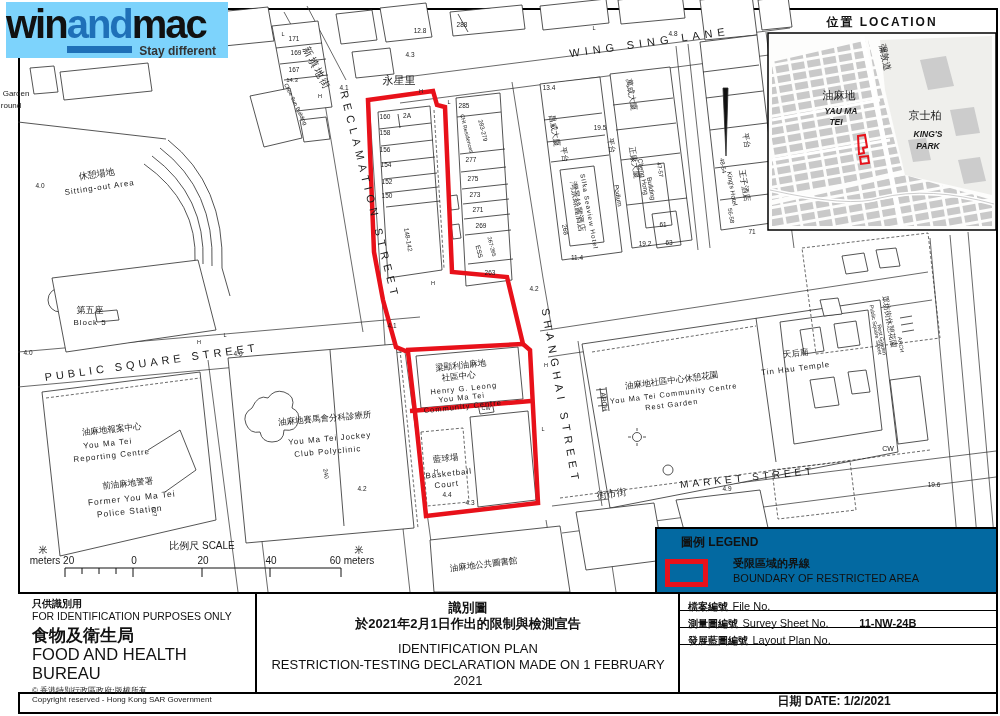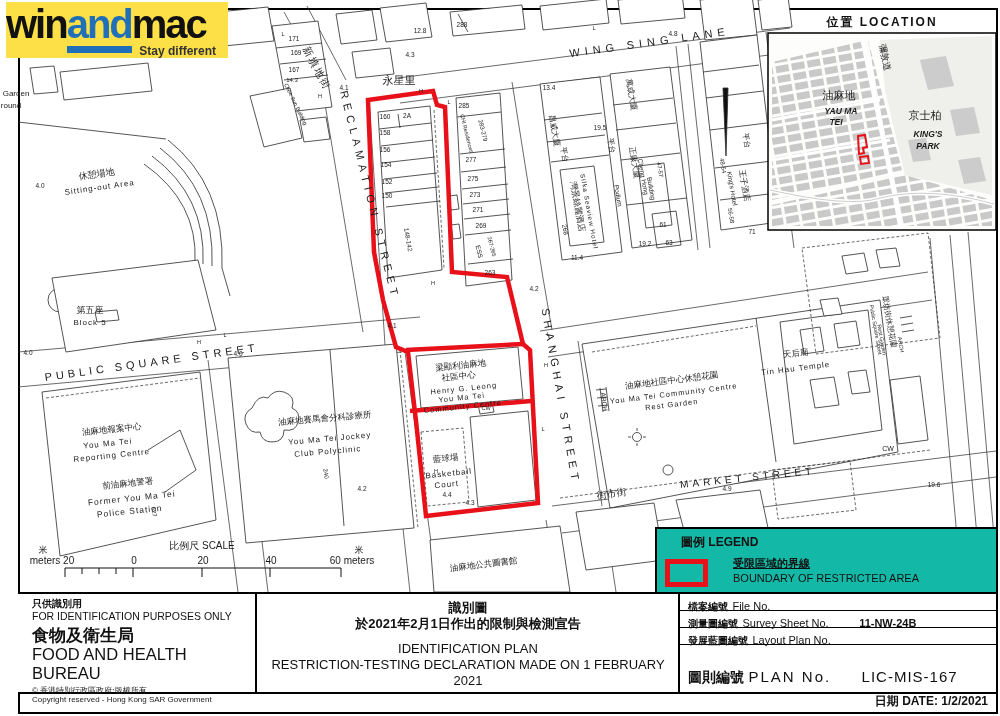--- a/index.html
+++ b/index.html
@@ -3,32 +3,32 @@
 <meta charset="utf-8">
 <style>
   html,body{margin:0;padding:0;background:#fff;}
   .page{position:relative;width:1000px;height:716px;background:#fff;overflow:hidden;
         font-family:"Liberation Sans","DejaVu Sans",sans-serif;color:#111;}
   .abs{position:absolute;}
   svg text{fill:#1a1a1a;text-anchor:middle;font-family:"Liberation Sans","DejaVu Sans",sans-serif;}
   
   .frame{left:18px;top:8px;width:976px;height:702px;border:2px solid #000;}
   
-  .logo{left:6px;top:2px;width:222px;height:56px;background:#fde047;z-index:30;}
+  .logo{left:6px;top:2px;width:222px;height:56px;background:#7dd3fc;z-index:30;}
   .logo .row{font-weight:bold;font-size:40px;letter-spacing:-2px;line-height:44px;}
   .logo .blue{color:#1f70b8;border-bottom:7px solid #1f70b8;}
   .logo .tag{position:absolute;right:12px;top:42px;font-size:12px;font-weight:bold;color:#333;letter-spacing:0;}
   
   .inset-title{left:768px;top:14px;width:228px;text-align:center;font-size:12px;font-weight:bold;
                letter-spacing:2px;z-index:22;}
   
-  .legend{left:655px;top:527px;width:339px;height:63px;border:2px solid #000;background:#14b8a6;z-index:20;}
+  .legend{left:655px;top:527px;width:339px;height:63px;border:2px solid #000;background:#0369a1;z-index:20;}
   .legend .hd{position:absolute;left:24px;top:5px;font-size:12px;font-weight:bold;}
   .legend .sw{position:absolute;left:8px;top:30px;width:33px;height:18px;border:5px solid #e8111a;}
-  .legend .t1{position:absolute;left:76px;top:27px;font-size:11px;font-weight:bold;text-decoration:underline;}
+  .legend .t1{position:absolute;left:76px;top:27px;font-size:11px;font-weight:bold;}
   .legend .t2{position:absolute;left:76px;top:43px;font-size:11px;}
   
   .tb{left:18px;top:592px;width:978px;height:98px;border-top:2px solid #000;border-bottom:2px solid #000;
       background:#fff;z-index:20;}
   .tb .v1{position:absolute;left:237px;top:0;width:0;height:98px;border-left:2px solid #000;}
   .tb .v2{position:absolute;left:660px;top:0;width:0;height:98px;border-left:2px solid #000;}
   .tb-left{position:absolute;left:14px;top:4px;width:220px;}
   .tb-left .s1{font-size:10px;font-weight:bold;line-height:12px;}
   .tb-left .s2{font-size:10.5px;line-height:12px;}
   .tb-left .org1{font-size:17px;font-weight:bold;margin-top:4px;line-height:19px;}
@@ -41,21 +41,21 @@
   .tb-center .c4{font-size:13px;line-height:16px;}
   .tb-right{position:absolute;left:662px;top:0;width:316px;height:98px;}
   .tb-right .row{position:absolute;left:0;width:316px;border-bottom:1px solid #000;padding:2px 0 0 8px;box-sizing:border-box;}
   .tb-right .row .zh{font-size:10px;font-weight:bold;}
   .tb-right .row .en{font-size:11px;}
   .tb-right .row .val{font-size:11px;font-weight:bold;margin-left:26px;}
   .tb-right .plan{position:absolute;left:0;top:68px;width:316px;padding:6px 0 0 8px;box-sizing:border-box;}
   .tb-right .plan .zh{font-size:14px;font-weight:bold;}
   .tb-right .plan .en{font-size:15px;letter-spacing:2px;}
   .tb-right .plan .val{font-size:15px;letter-spacing:1px;margin-left:26px;}
-  .date{left:680px;top:693px;width:308px;text-align:right;font-size:12px;font-weight:bold;z-index:21;}
+  .date{left:680px;top:693px;width:308px;text-align:center;font-size:12px;font-weight:bold;z-index:21;}
 </style>
 </head>
 <body>
 <div class="page">
 
 <div class="abs frame"></div>
 
 <svg class="abs" style="left:0;top:0;" width="1000" height="716" viewBox="0 0 1000 716">
 
   <g stroke="#2a2a2a" stroke-width="0.7" fill="none">
@@ -333,23 +333,18 @@
     <div class="row" style="top:17px;height:17px;">
       <span class="zh">測量圖編號</span>
       <span class="en">Survey  Sheet  No.</span>
       <span class="val">11-NW-24B</span>
     </div>
     <div class="row" style="top:34px;height:17px;">
       <span class="zh">發展藍圖編號</span>
       <span class="en">Layout  Plan  No.</span>
       <span class="val"></span>
     </div>
-    <div class="plan">
-      <span class="zh">圖則編號</span>
-      <span class="en">PLAN  No.</span>
-      <span class="val">LIC-MIS-167</span>
-    </div>
   </div>
 </div>
 
 <div class="abs date">日期   DATE:  1/2/2021</div>
 
 </div>
 
 </body></html>

